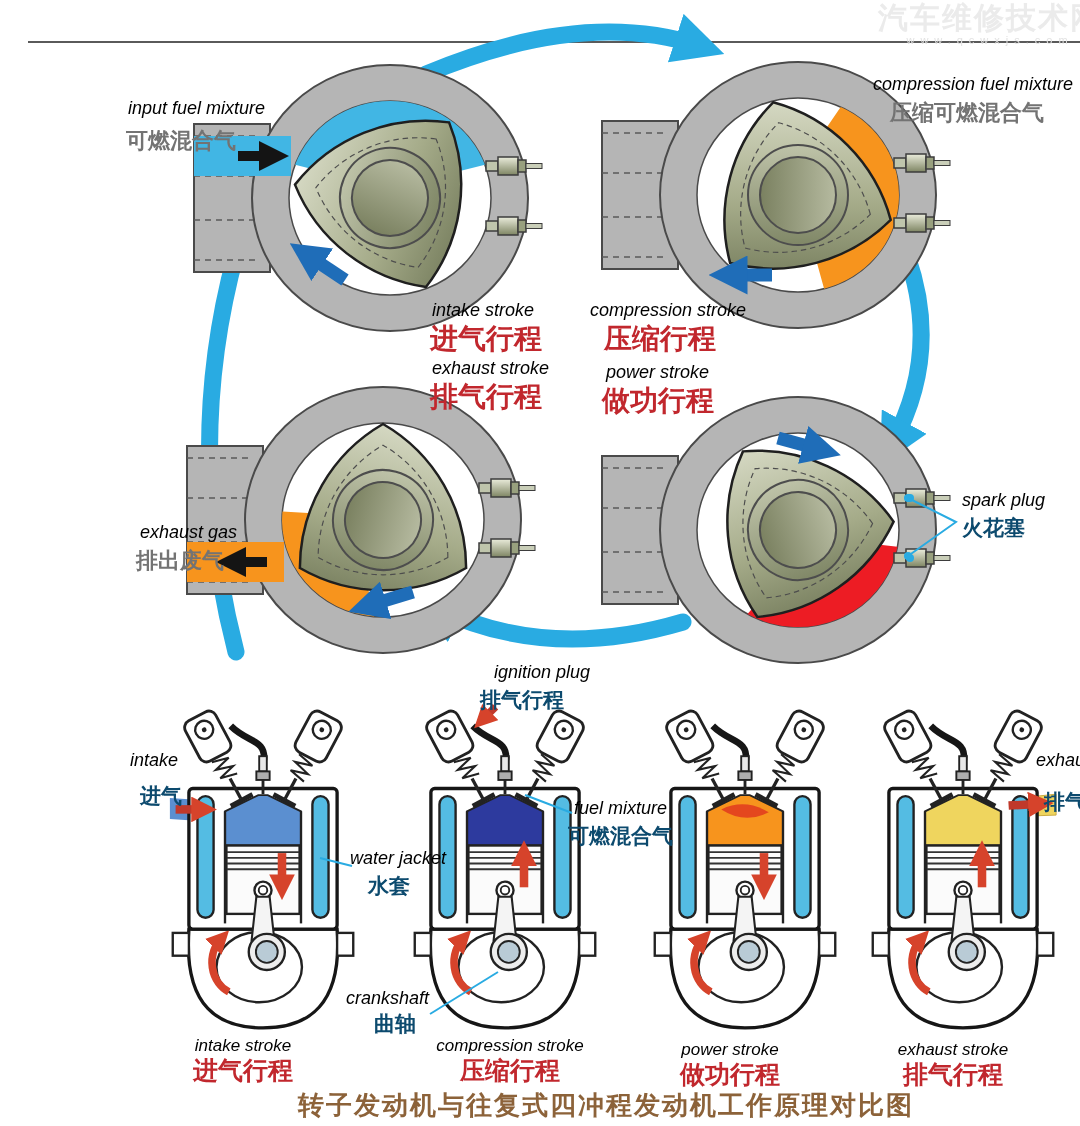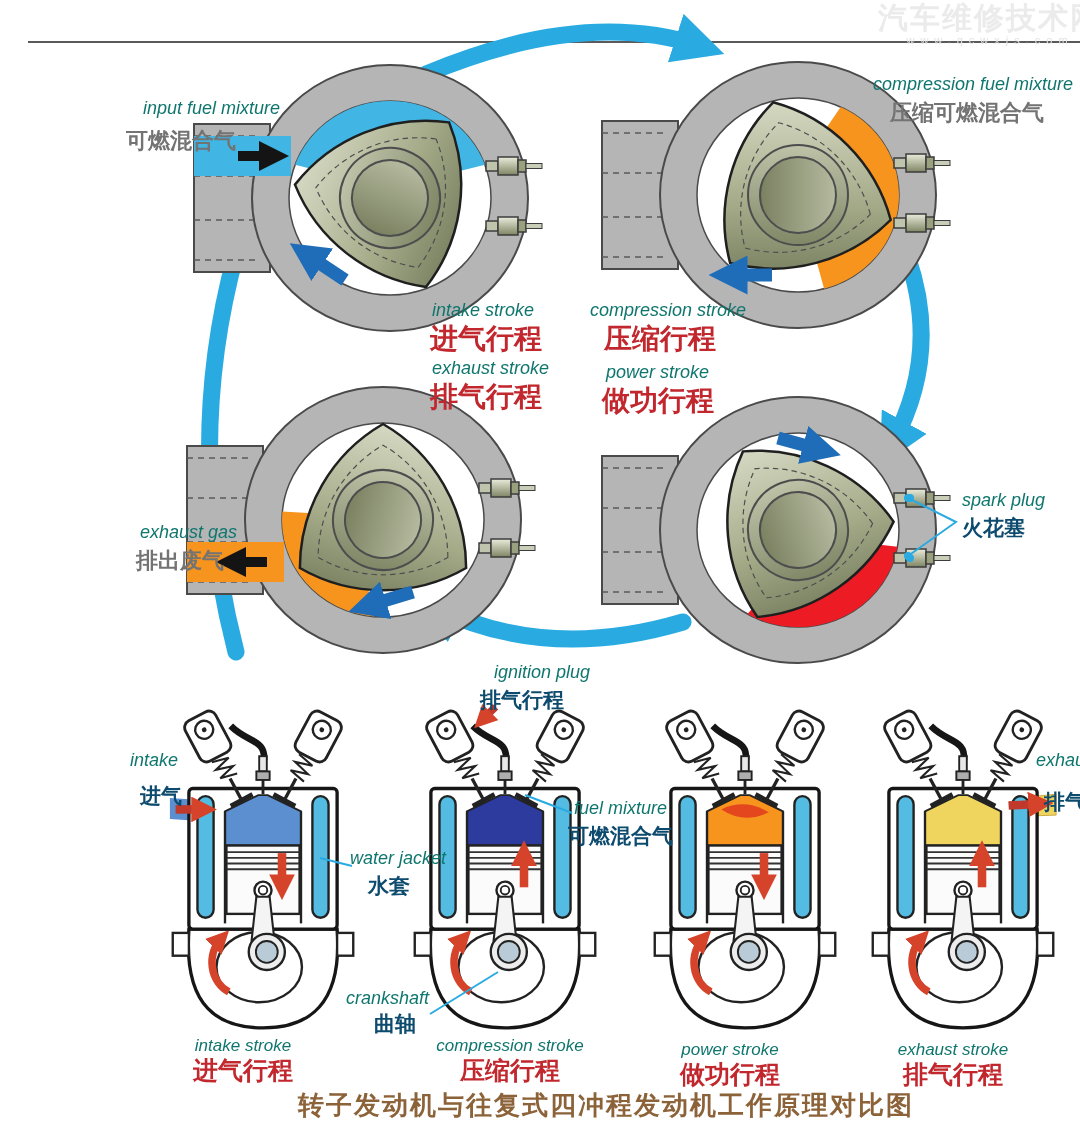--- a/index.html
+++ b/index.html
@@ -4,21 +4,21 @@
 <style>
   html,body{margin:0;padding:0;background:#fff;}
   #stage{position:relative;width:1080px;height:1126px;background:#fff;overflow:hidden;
          font-family:"Liberation Sans","DejaVu Sans",sans-serif;margin-left:28px;}
   .rule{position:absolute;left:0;top:41px;width:1080px;border-top:2px solid #5a5a5a;}
   .wm{position:absolute;right:6px;top:2px;text-align:center;z-index:3;}
   .wm-title{font-weight:bold;font-size:30px;letter-spacing:2px;color:#ebebeb;line-height:32px;}
   .wm-url{font-size:11px;letter-spacing:6px;color:#e2e2e2;line-height:12px;}
   svg{position:absolute;left:0;top:0;}
   .lab{position:absolute;white-space:nowrap;z-index:5;}
-  .en{font-style:italic;font-size:18px;color:#0f766e;}
+  .en{font-style:italic;font-size:18px;color:#000000;}
   .zh{font-weight:bold;font-size:21px;color:#0c4a6e;}
   .zh-big{font-weight:bold;font-size:22px;color:#737373;}
   .stroke-zh{font-weight:bold;font-size:28px;color:#C1272D;font-family:"DejaVu Serif","Liberation Serif",serif;}
   .bstroke{position:absolute;width:240px;text-align:center;z-index:5;}
   .bstroke .en{display:block;font-size:17px;}
   .bstroke .szh{display:block;font-weight:bold;font-size:25px;color:#C1272D;
                 font-family:"DejaVu Serif","Liberation Serif",serif;line-height:30px;}
   .caption{position:absolute;left:0;top:1088px;width:1080px;text-align:center;
            font-weight:bold;font-size:26px;color:#8C6239;letter-spacing:2px;z-index:5;
            font-family:"DejaVu Serif","Liberation Serif",serif;padding-left:38px;}
@@ -208,21 +208,21 @@
     <g stroke="#29ABE2" stroke-width="2" fill="none">
       <path d="M 880,498 L 928,522 L 880,556"></path>
       <circle cx="880" cy="498" r="4" fill="#29ABE2" stroke="none"></circle>
       <circle cx="880" cy="556" r="4" fill="#29ABE2" stroke="none"></circle>
       <path d="M 497,795 L 544,813"></path>
       <path d="M 292,858 L 324,866"></path>
       <path d="M 402,1014 L 470,972"></path>
     </g>
   </svg>
 
-  <span class="lab en" style="left:115px;top:98px">input fuel mixture</span>
+  <span class="lab en" style="left:100px;top:98px">input fuel mixture</span>
   <span class="lab zh-big" style="left:98px;top:126px">可燃混合气</span>
 
   <span class="lab en" style="left:845px;top:74px">compression fuel mixture</span>
   <span class="lab zh-big" style="left:862px;top:98px">压缩可燃混合气</span>
 
   <span class="lab en" style="left:404px;top:300px">intake stroke</span>
   <span class="lab stroke-zh" style="left:402px;top:320px">进气行程</span>
 
   <span class="lab en" style="left:562px;top:300px">compression stroke</span>
   <span class="lab stroke-zh" style="left:576px;top:320px">压缩行程</span>

